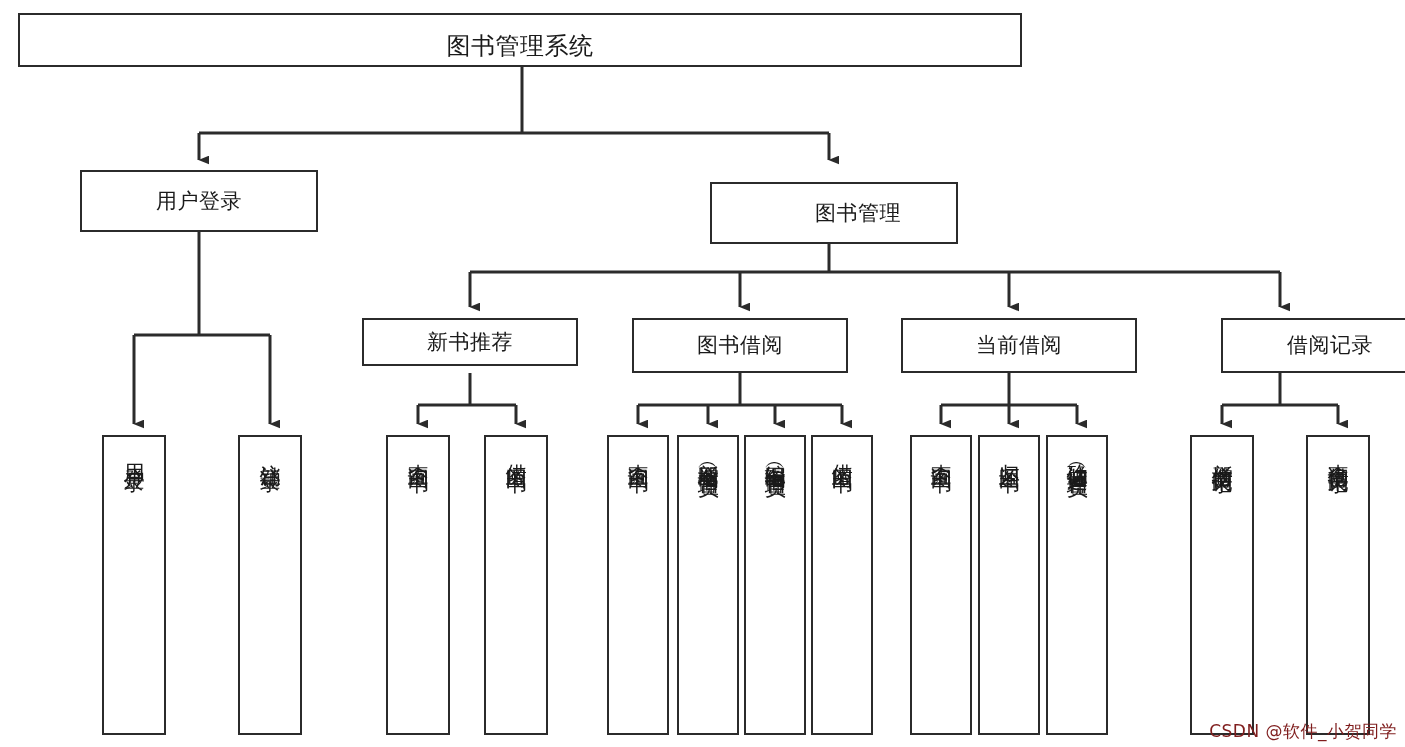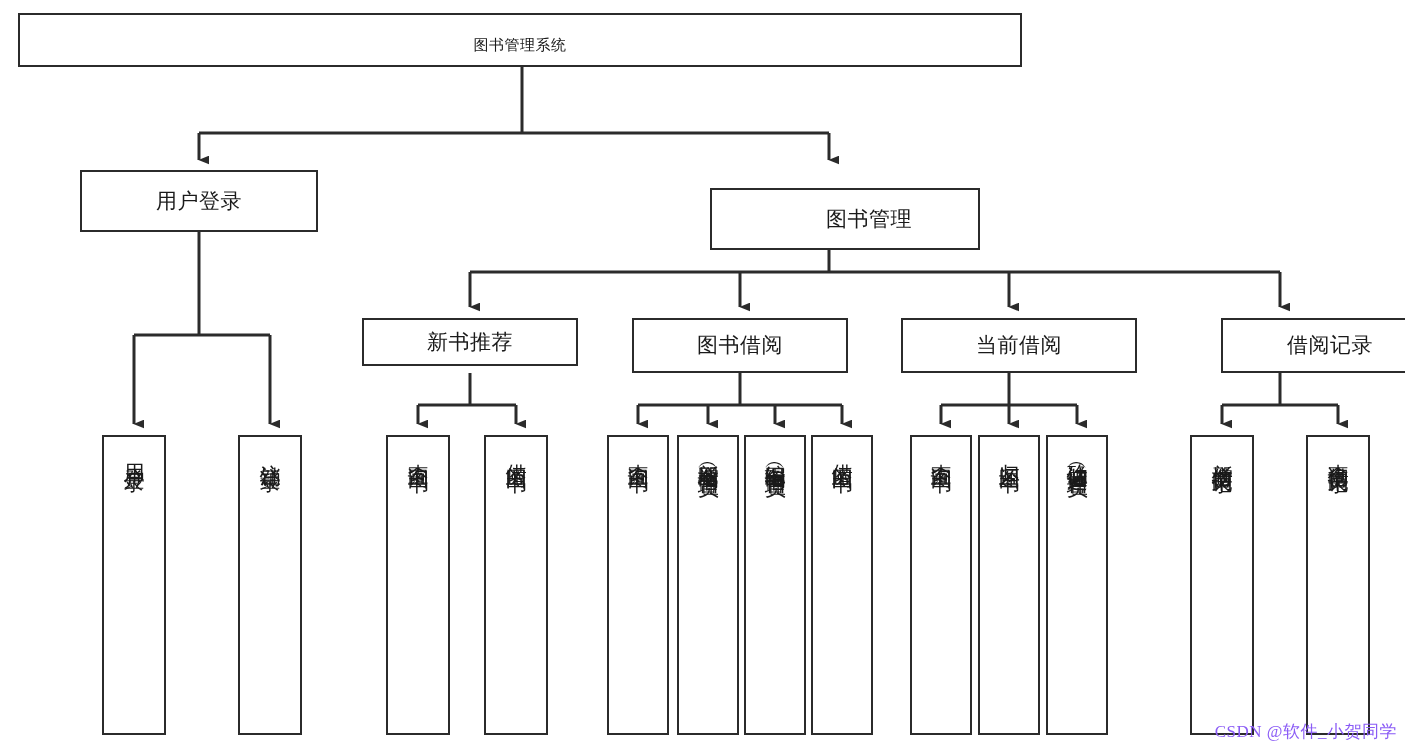--- a/index.html
+++ b/index.html
@@ -40,21 +40,21 @@
     text-align: center;
     line-height: 1.18;
     white-space: nowrap;
   }
   
   .node.horiz .node-label {
     font-size: 21px;
     letter-spacing: 0.5px;
   }
   .node.root .node-label {
-    font-size: 15px;
+    font-size: 24px;
     margin-top: 12px;
   }
   
   .node.leaf {
     align-items: flex-start;
     justify-content: center;
     padding-top: 10px;
   }
   .node.leaf .node-label {
     writing-mode: vertical-rl;
@@ -65,25 +65,24 @@
     white-space: nowrap;
   }
   .node.leaf.tall-text .node-label {
     letter-spacing: 2px;
   }
   #watermark {
     position: absolute;
     right: 8px;
     bottom: 4px;
     font-size: 17px;
-    color: #8b5cf6;
+    color: #7f1d1d;
     letter-spacing: 0.5px;
     white-space: nowrap;
     user-select: none;
-    font-family: Liberation Serif, serif;
   }
 </style>
 </head>
 <body>
 
 <div id="diagram-root">
 
   <svg id="diagram-svg" viewBox="0 0 1405 747" xmlns="http://www.w3.org/2000/svg">
     <defs>
       <marker id="arrowhead" markerWidth="9" markerHeight="11" refX="4.5" refY="10.4" orient="auto" markerUnits="userSpaceOnUse">
@@ -134,21 +133,21 @@
     </g>
   </svg>
 
   <div class="node horiz root" style="left:18px; top:13px; width:1004px; height:54px;">
     <span class="node-label">图书管理系统</span>
   </div>
 
   <div class="node horiz" style="left:80px; top:170px; width:238px; height:62px;">
     <span class="node-label">用户登录</span>
   </div>
-  <div class="node horiz" style="left:710px; top:188px; width:270px; height:62px;padding-left:48px;">
+  <div class="node horiz" style="left:710px; top:182px; width:248px; height:62px;padding-left:48px;">
     <span class="node-label">图书管理</span>
   </div>
 
   <div class="node horiz" style="left:362px; top:318px; width:216px; height:48px;">
     <span class="node-label">新书推荐</span>
   </div>
   <div class="node horiz" style="left:632px; top:318px; width:216px; height:55px;">
     <span class="node-label">图书借阅</span>
   </div>
   <div class="node horiz" style="left:901px; top:318px; width:236px; height:55px;">

